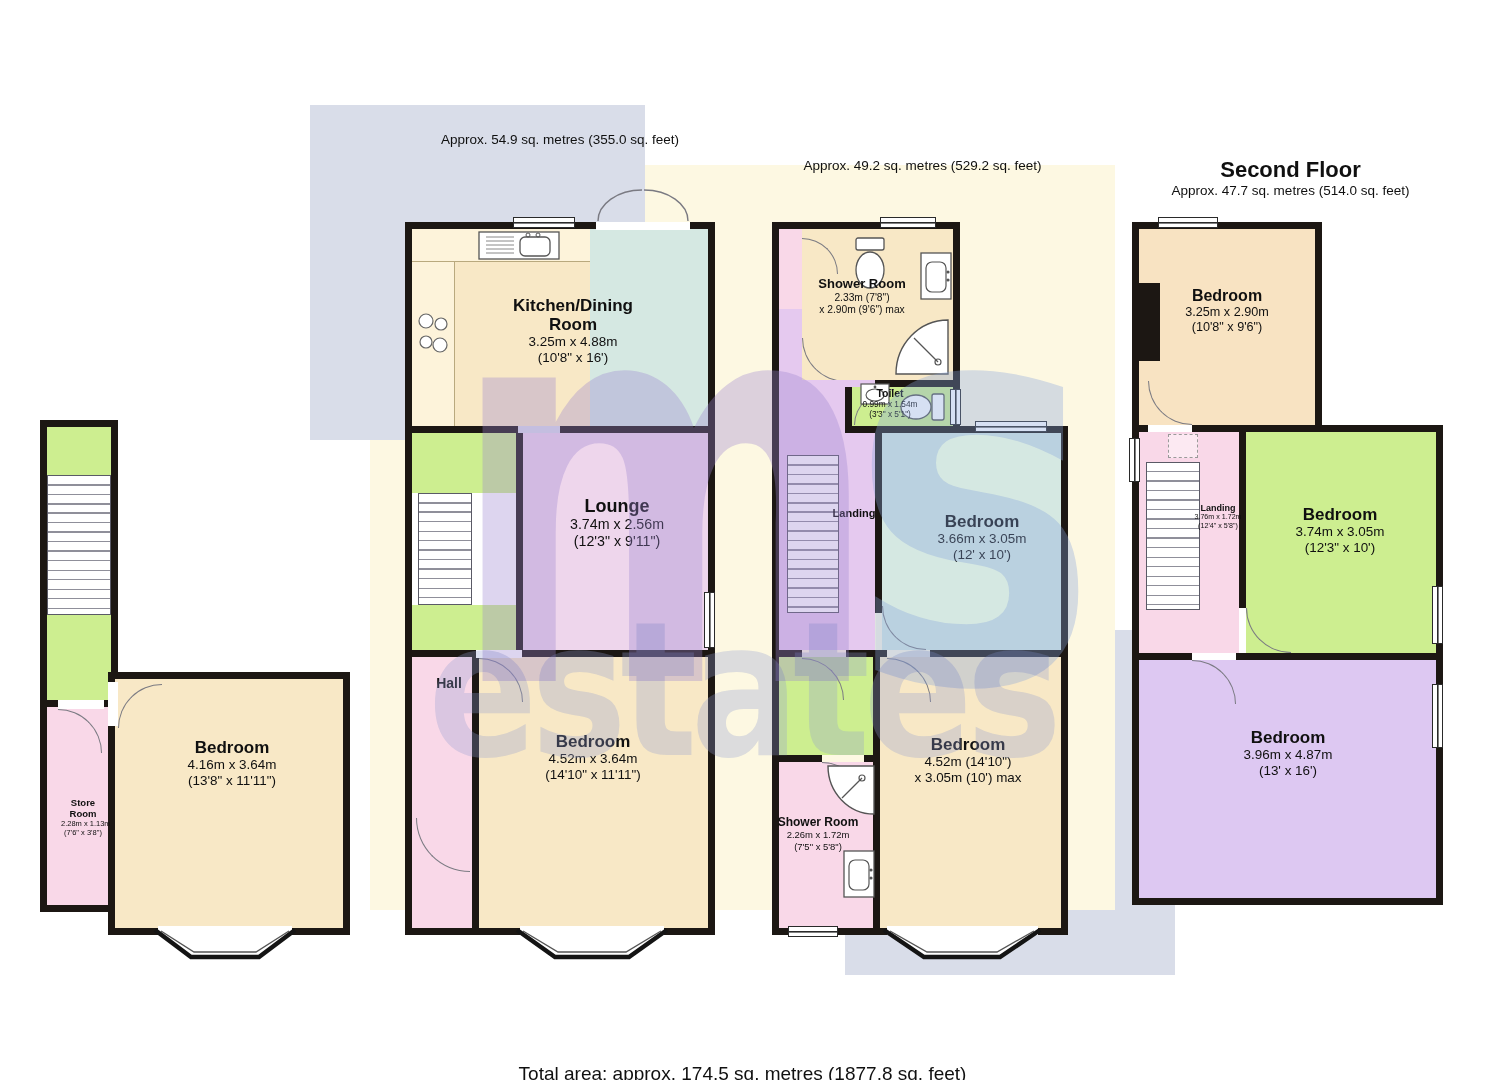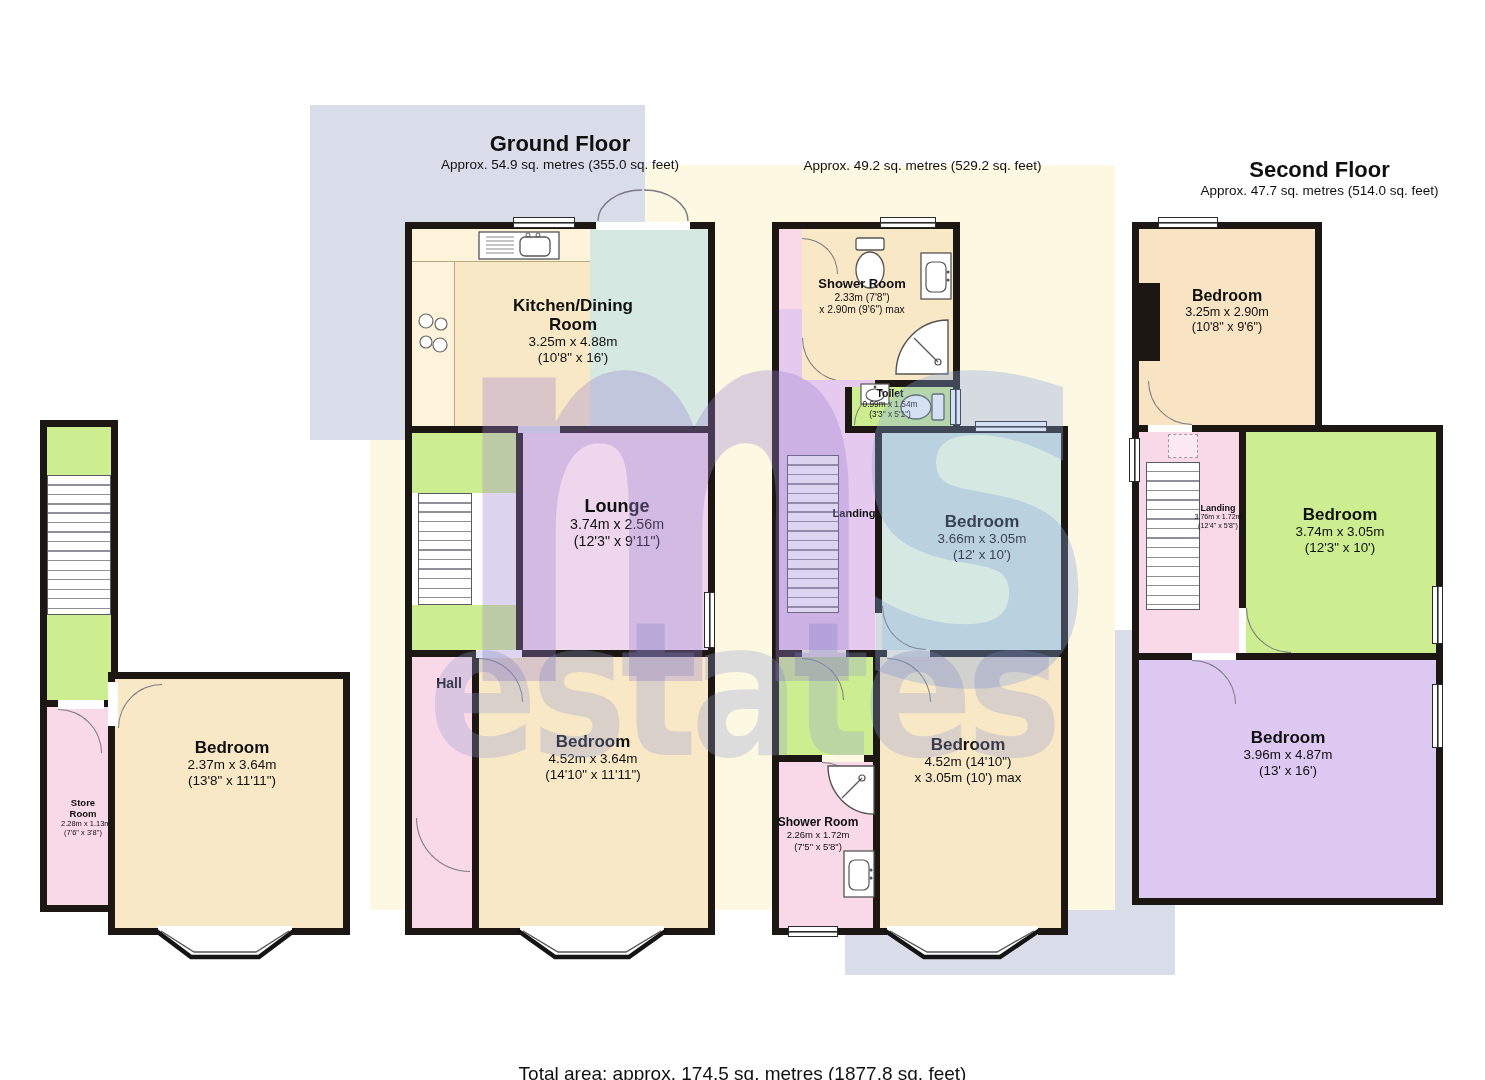--- a/index.html
+++ b/index.html
@@ -257,21 +257,21 @@
   <div class="win-v" style="left:1432px;top:586px;width:11px;height:58px"></div>
   <div class="wall" style="left:1139px;top:653px;width:53px;height:7px"></div>
   <div class="wall" style="left:1236px;top:653px;width:200px;height:7px"></div>
   <div class="abs c-purple" style="left:1139px;top:660px;width:297px;height:238px"></div>
   <div class="arc arc-tr" style="left:1192px;top:660px;width:44px;height:44px"></div>
   <div class="win-v" style="left:1432px;top:684px;width:11px;height:64px"></div>
   <div class="wall" style="left:1132px;top:898px;width:311px;height:7px"></div>
 
   <div class="rlabel" style="left:132px;top:738px;width:200px;font-size:17px">
     <div class="rname">Bedroom</div>
-    <div class="rdim">2.37m x 3.64m</div>
+    <div class="rdim">4.16m x 3.64m</div>
     <div class="rdim">(13'8" x 11'11")</div>
   </div>
   <div class="rlabel" style="left:61px;top:798px;width:44px;font-size:9.5px">
     <div class="rname">Store Room</div>
     <div class="rdim">2.28m x 1.13m</div>
     <div class="rdim">(7'6" x 3'8")</div>
   </div>
   <div class="rlabel" style="left:498px;top:296px;width:150px;font-size:17px">
     <div class="rname">Kitchen/Dining Room</div>
     <div class="rdim">3.25m x 4.88m</div>
@@ -335,27 +335,26 @@
   </div>
   <div class="rlabel" style="left:1203px;top:728px;width:170px;font-size:17px">
     <div class="rname">Bedroom</div>
     <div class="rdim">3.96m x 4.87m</div>
     <div class="rdim">(13' x 16')</div>
   </div>
 </div>
 
 <div class="layer" style="z-index:3;pointer-events:none">
   <div class="ftitle" style="left:395px;top:131px;width:330px">
-    <div class="t">Ground Floor</div>
     <div class="st">Approx. 54.9 sq. metres (355.0 sq. feet)</div>
   </div>
   <div class="ftitle" style="left:765px;top:157px;width:315px">
     <div class="st">Approx. 49.2 sq. metres (529.2 sq. feet)</div>
   </div>
-  <div class="ftitle" style="left:1162px;top:157px;width:315px">
+  <div class="ftitle" style="left:1133px;top:157px;width:315px">
     <div class="t">Second Floor</div>
     <div class="st">Approx. 47.7 sq. metres (514.0 sq. feet)</div>
   </div>
   <div class="footer" style="left:390px;top:1055px;width:705px">Total area: approx. 174.5 sq. metres (1877.8 sq. feet)</div>
 </div>
 
 <div class="layer" style="z-index:5;pointer-events:none">
   <div class="wm" id="wm-ms" style="left:448px;top:212px;font-size:555px;letter-spacing:-42px;transform:scaleX(.75);transform-origin:0 0;">
     <span class="wm-m">m</span><span class="wm-s">s</span>
   </div>

